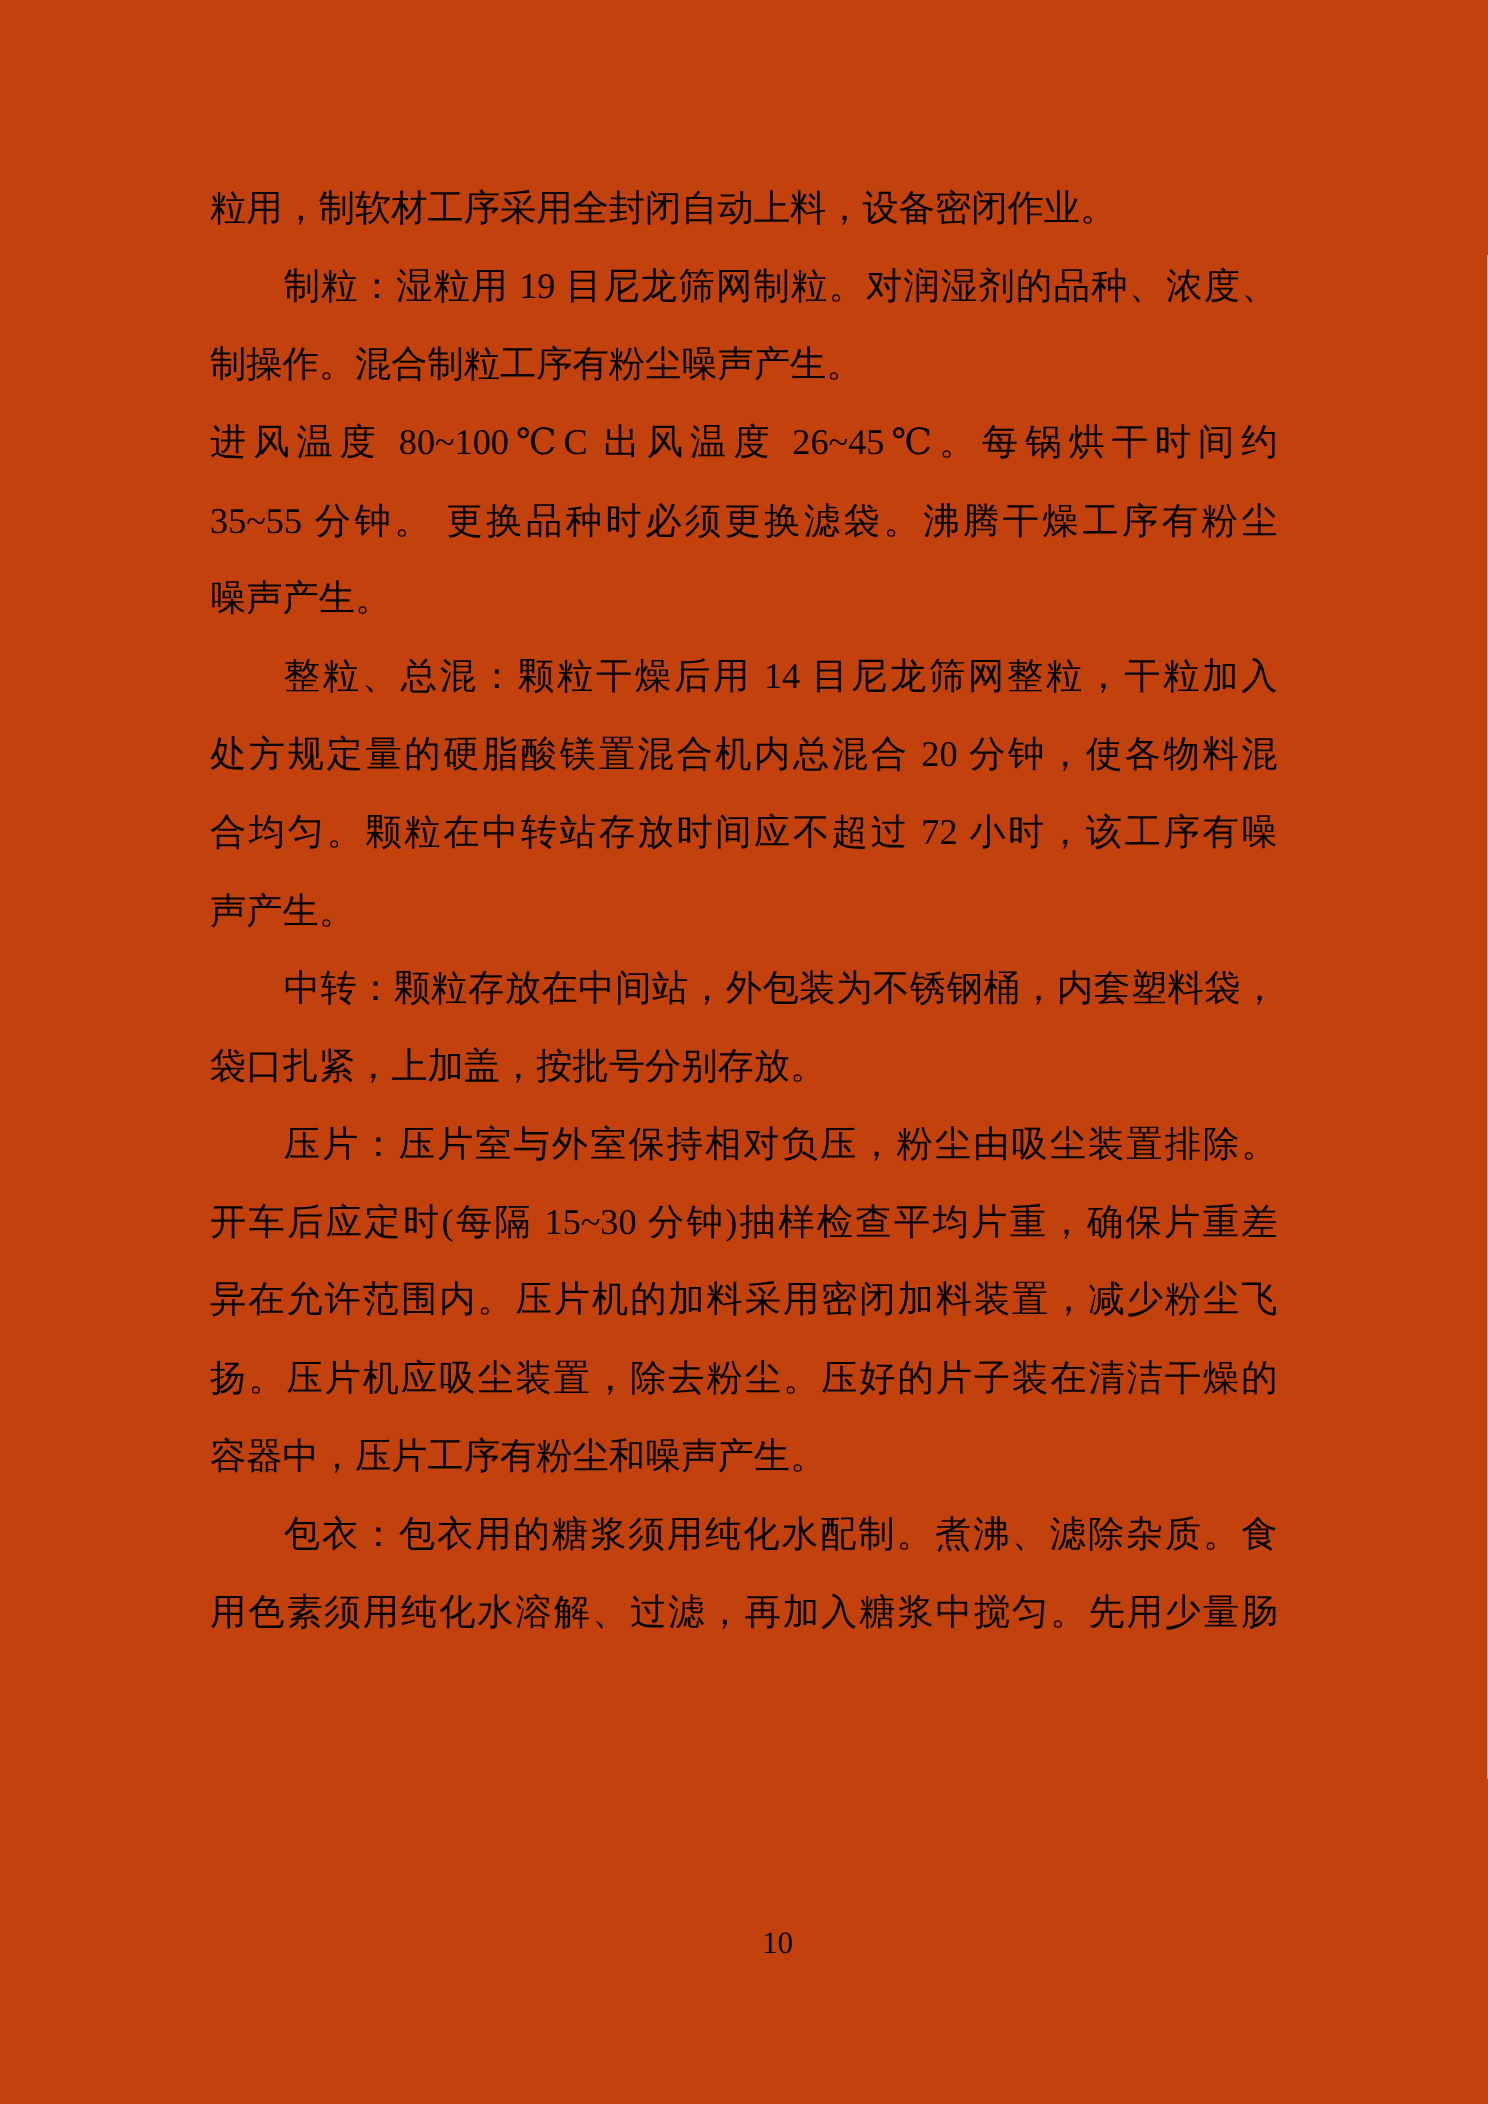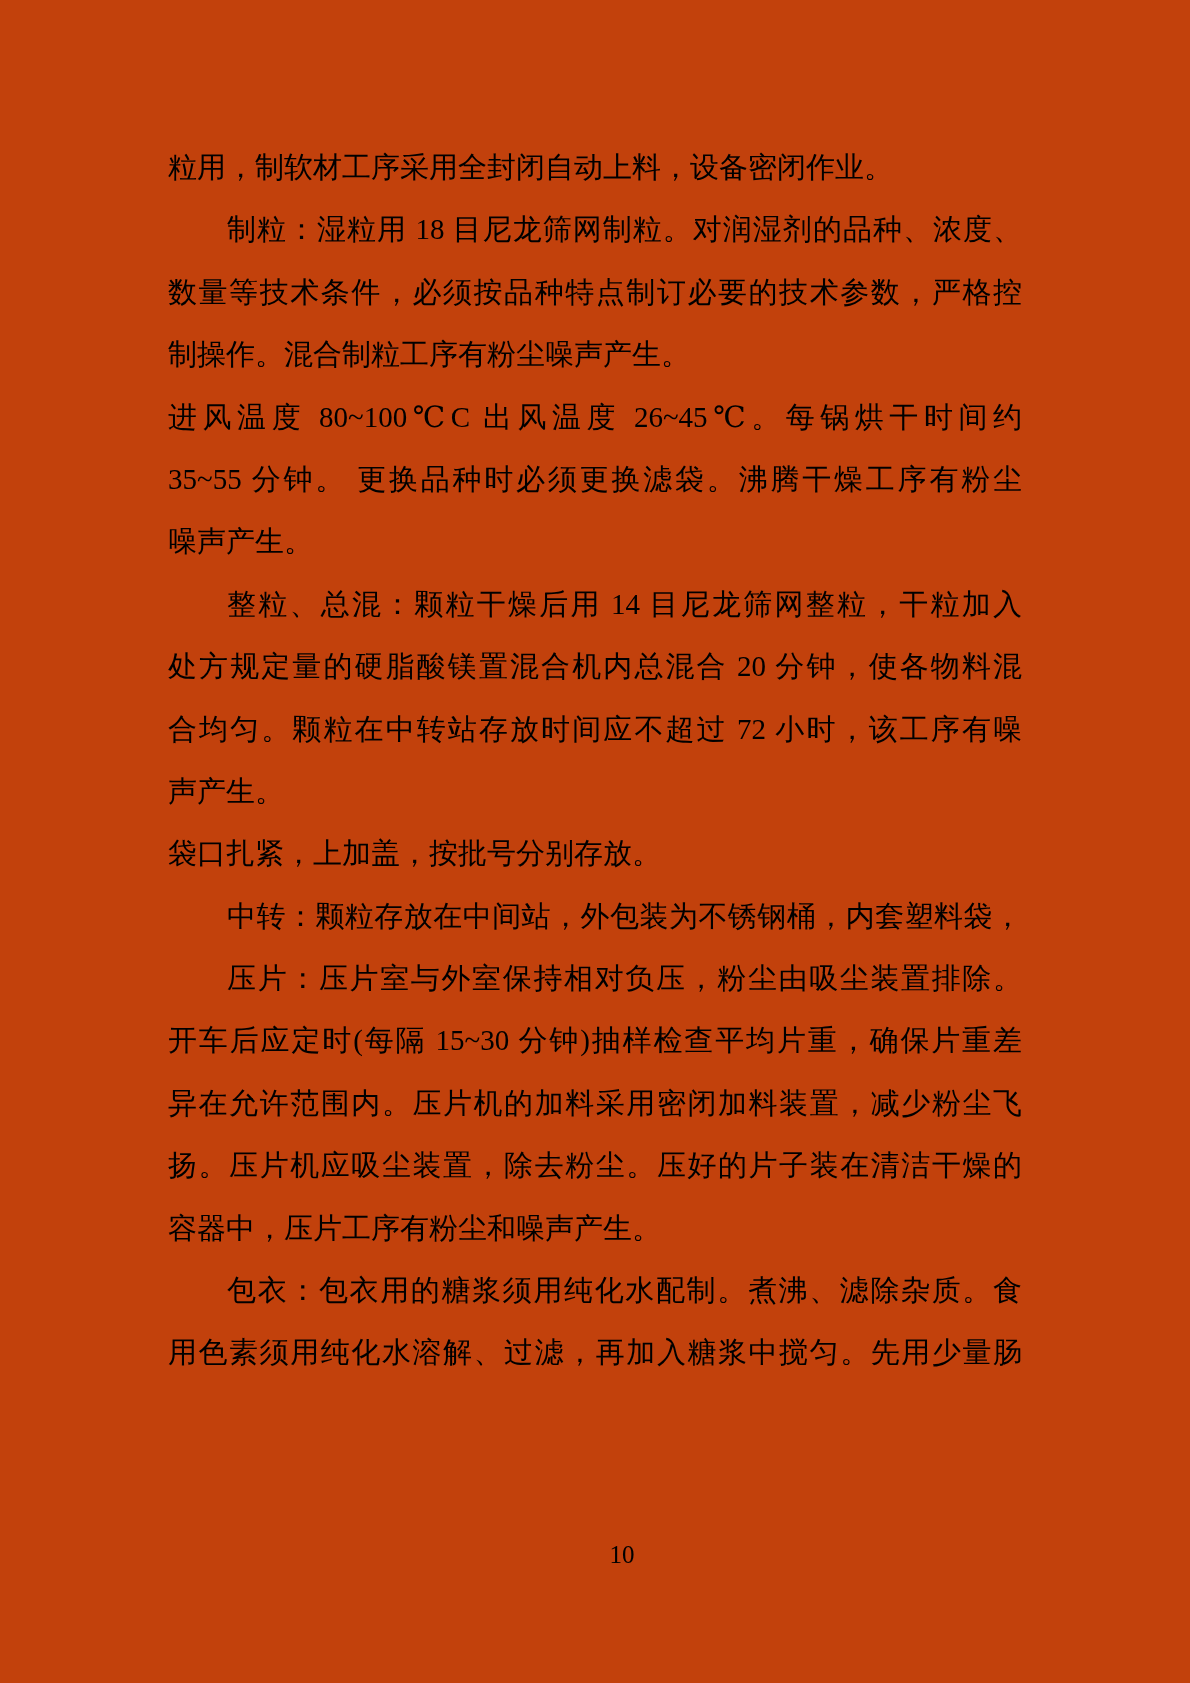--- a/index.html
+++ b/index.html
@@ -54,32 +54,31 @@
     line-height: 40px;
     margin-left: 27px;
   }
 </style>
 </head>
 <body>
 
 <div class="page">
   <div class="text-block">
       <div class="line">粒用，制软材工序采用全封闭自动上料，设备密闭作业。</div>
-      <div class="line indent just">制粒：湿粒用 18 目尼龙筛网制粒。对润湿剂的品种、浓度、</div>
-      <div class="line just">数量等技术条件，必须按品种特点制订必要的技术参数，严格控</div>
+      <div class="line indent just">制粒：湿粒用 19 目尼龙筛网制粒。对润湿剂的品种、浓度、</div>
       <div class="line">制操作。混合制粒工序有粉尘噪声产生。</div>
       <div class="line just">进风温度 80~100℃C 出风温度 26~45℃。每锅烘干时间约</div>
       <div class="line just">35~55 分钟。 更换品种时必须更换滤袋。沸腾干燥工序有粉尘</div>
       <div class="line">噪声产生。</div>
       <div class="line indent just">整粒、总混：颗粒干燥后用 14 目尼龙筛网整粒，干粒加入</div>
       <div class="line just">处方规定量的硬脂酸镁置混合机内总混合 20 分钟，使各物料混</div>
       <div class="line just">合均匀。颗粒在中转站存放时间应不超过 72 小时，该工序有噪</div>
       <div class="line">声产生。</div>
+      <div class="line indent just">中转：颗粒存放在中间站，外包装为不锈钢桶，内套塑料袋，</div>
       <div class="line">袋口扎紧，上加盖，按批号分别存放。</div>
-      <div class="line indent just">中转：颗粒存放在中间站，外包装为不锈钢桶，内套塑料袋，</div>
       <div class="line indent just">压片：压片室与外室保持相对负压，粉尘由吸尘装置排除。</div>
       <div class="line just">开车后应定时(每隔 15~30 分钟)抽样检查平均片重，确保片重差</div>
       <div class="line just">异在允许范围内。压片机的加料采用密闭加料装置，减少粉尘飞</div>
       <div class="line just">扬。压片机应吸尘装置，除去粉尘。压好的片子装在清洁干燥的</div>
       <div class="line">容器中，压片工序有粉尘和噪声产生。</div>
       <div class="line indent just">包衣：包衣用的糖浆须用纯化水配制。煮沸、滤除杂质。食</div>
       <div class="line just">用色素须用纯化水溶解、过滤，再加入糖浆中搅匀。先用少量肠</div>
     </div>
   <div class="page-number">10</div>
 </div>

